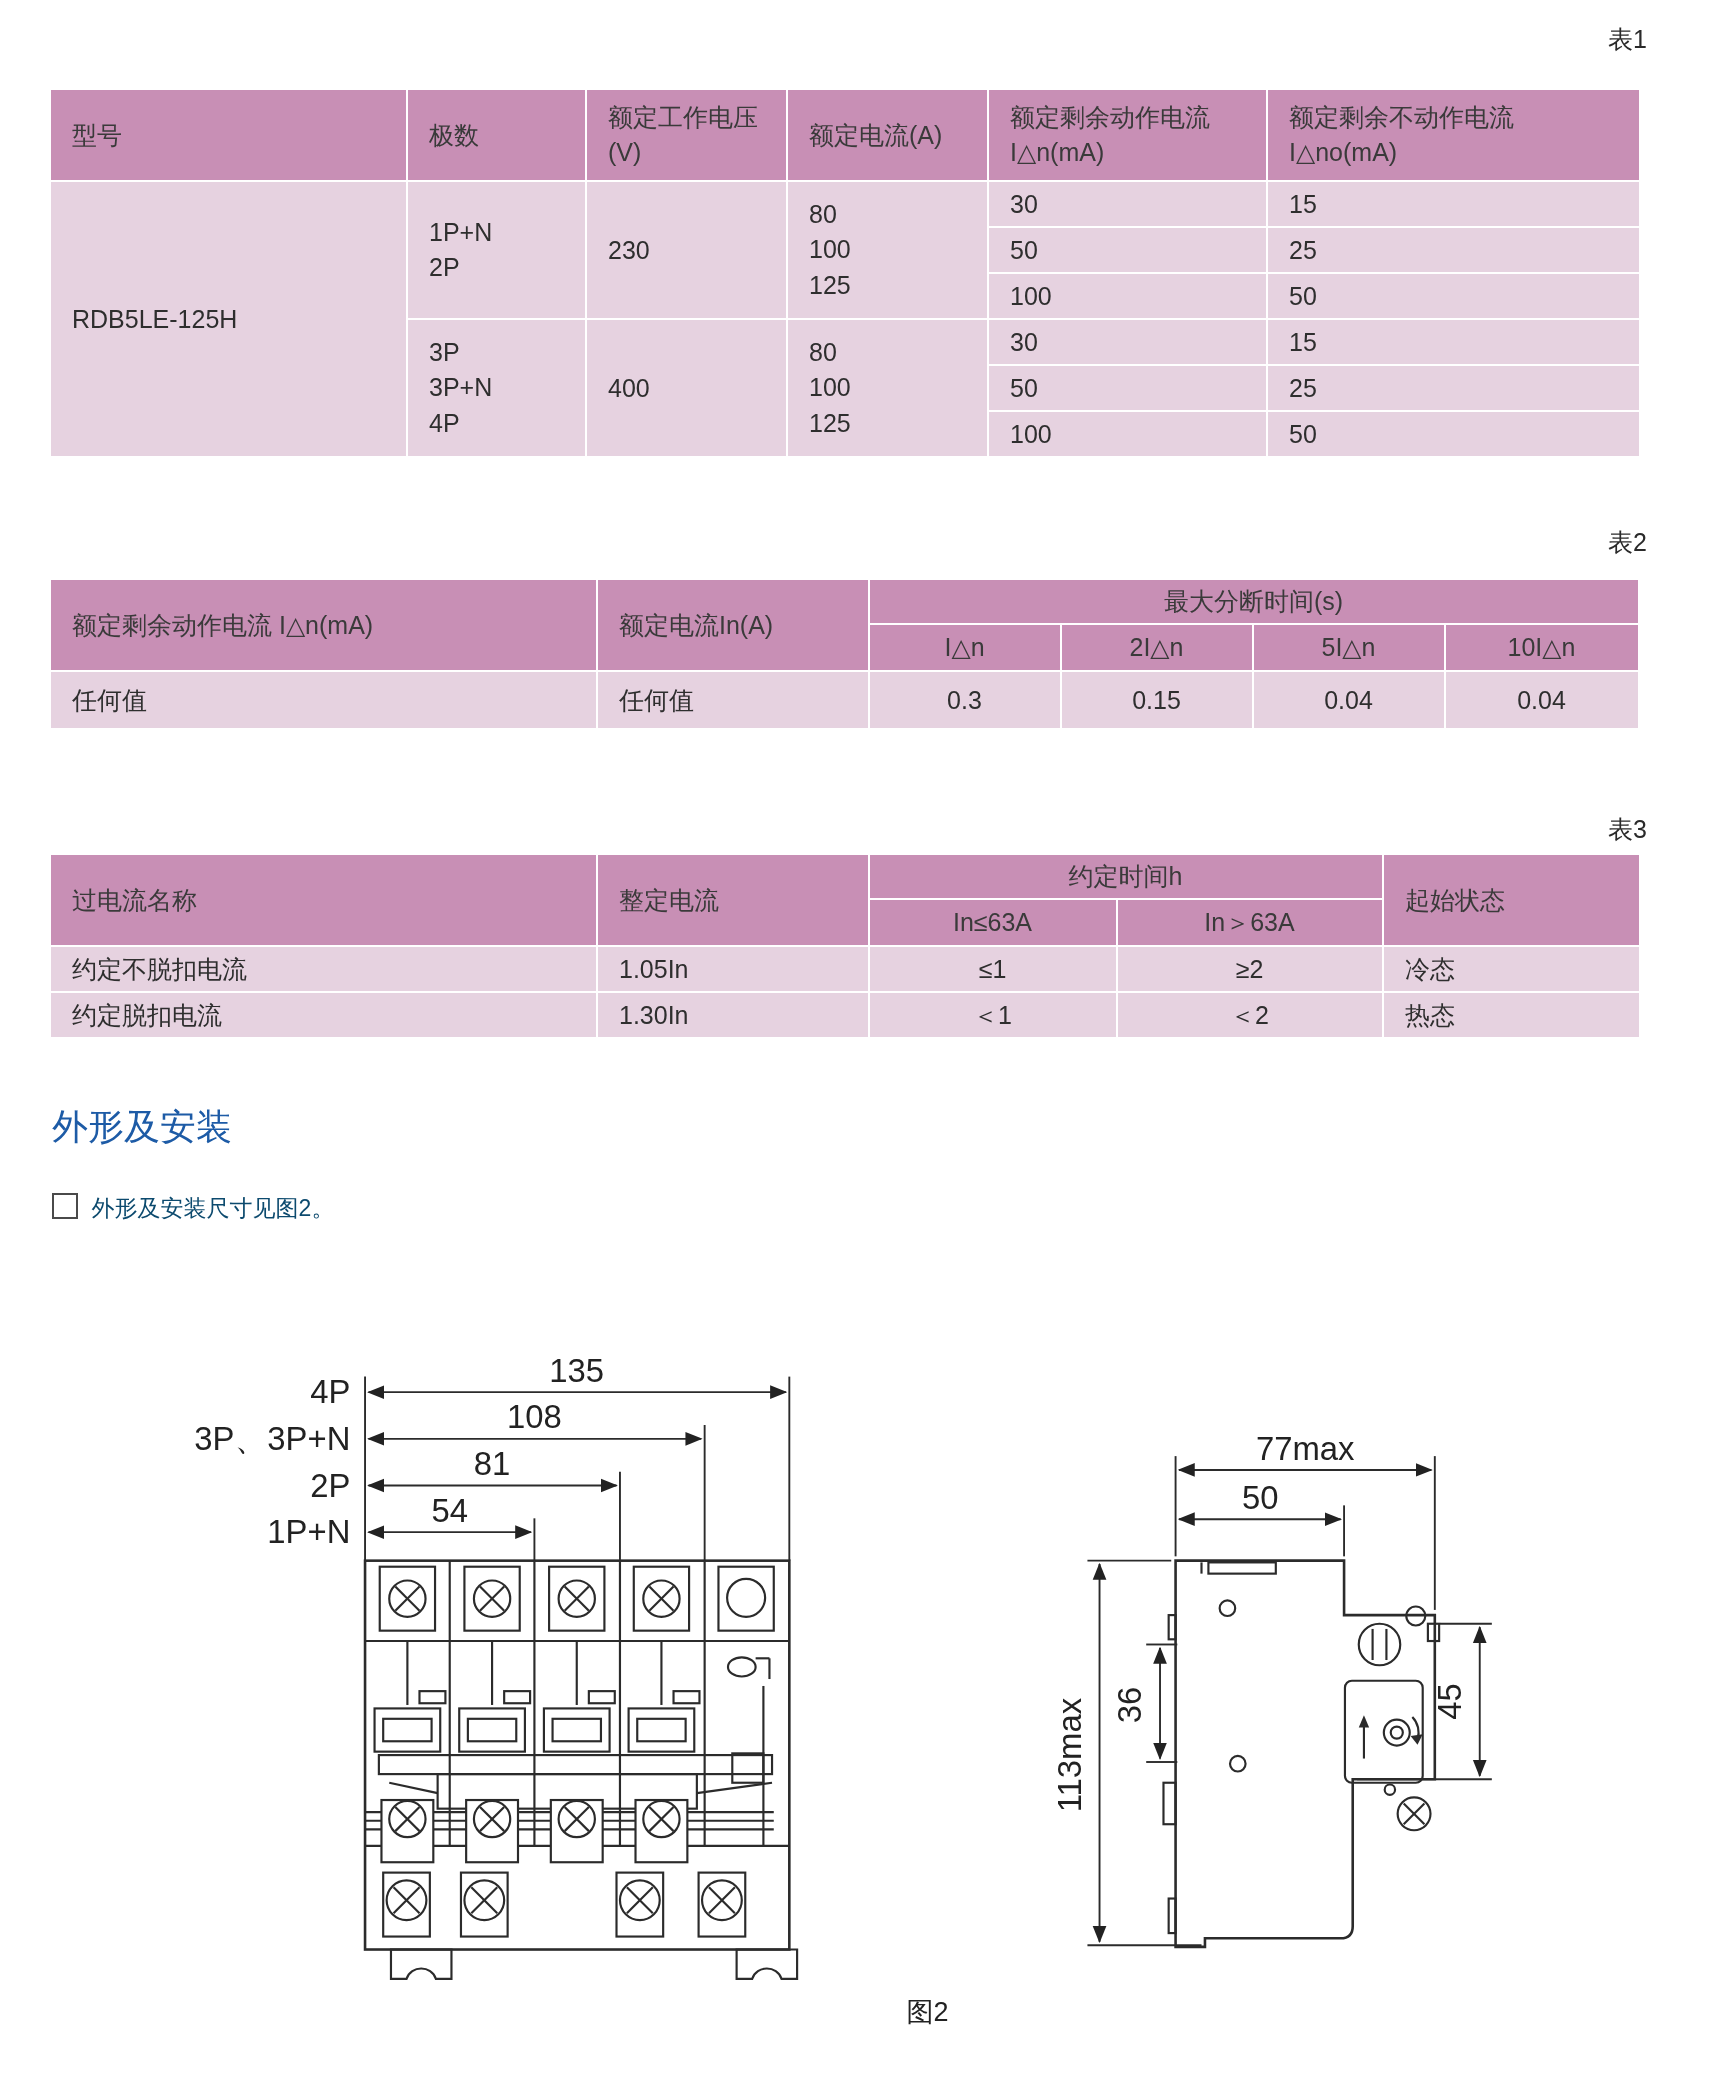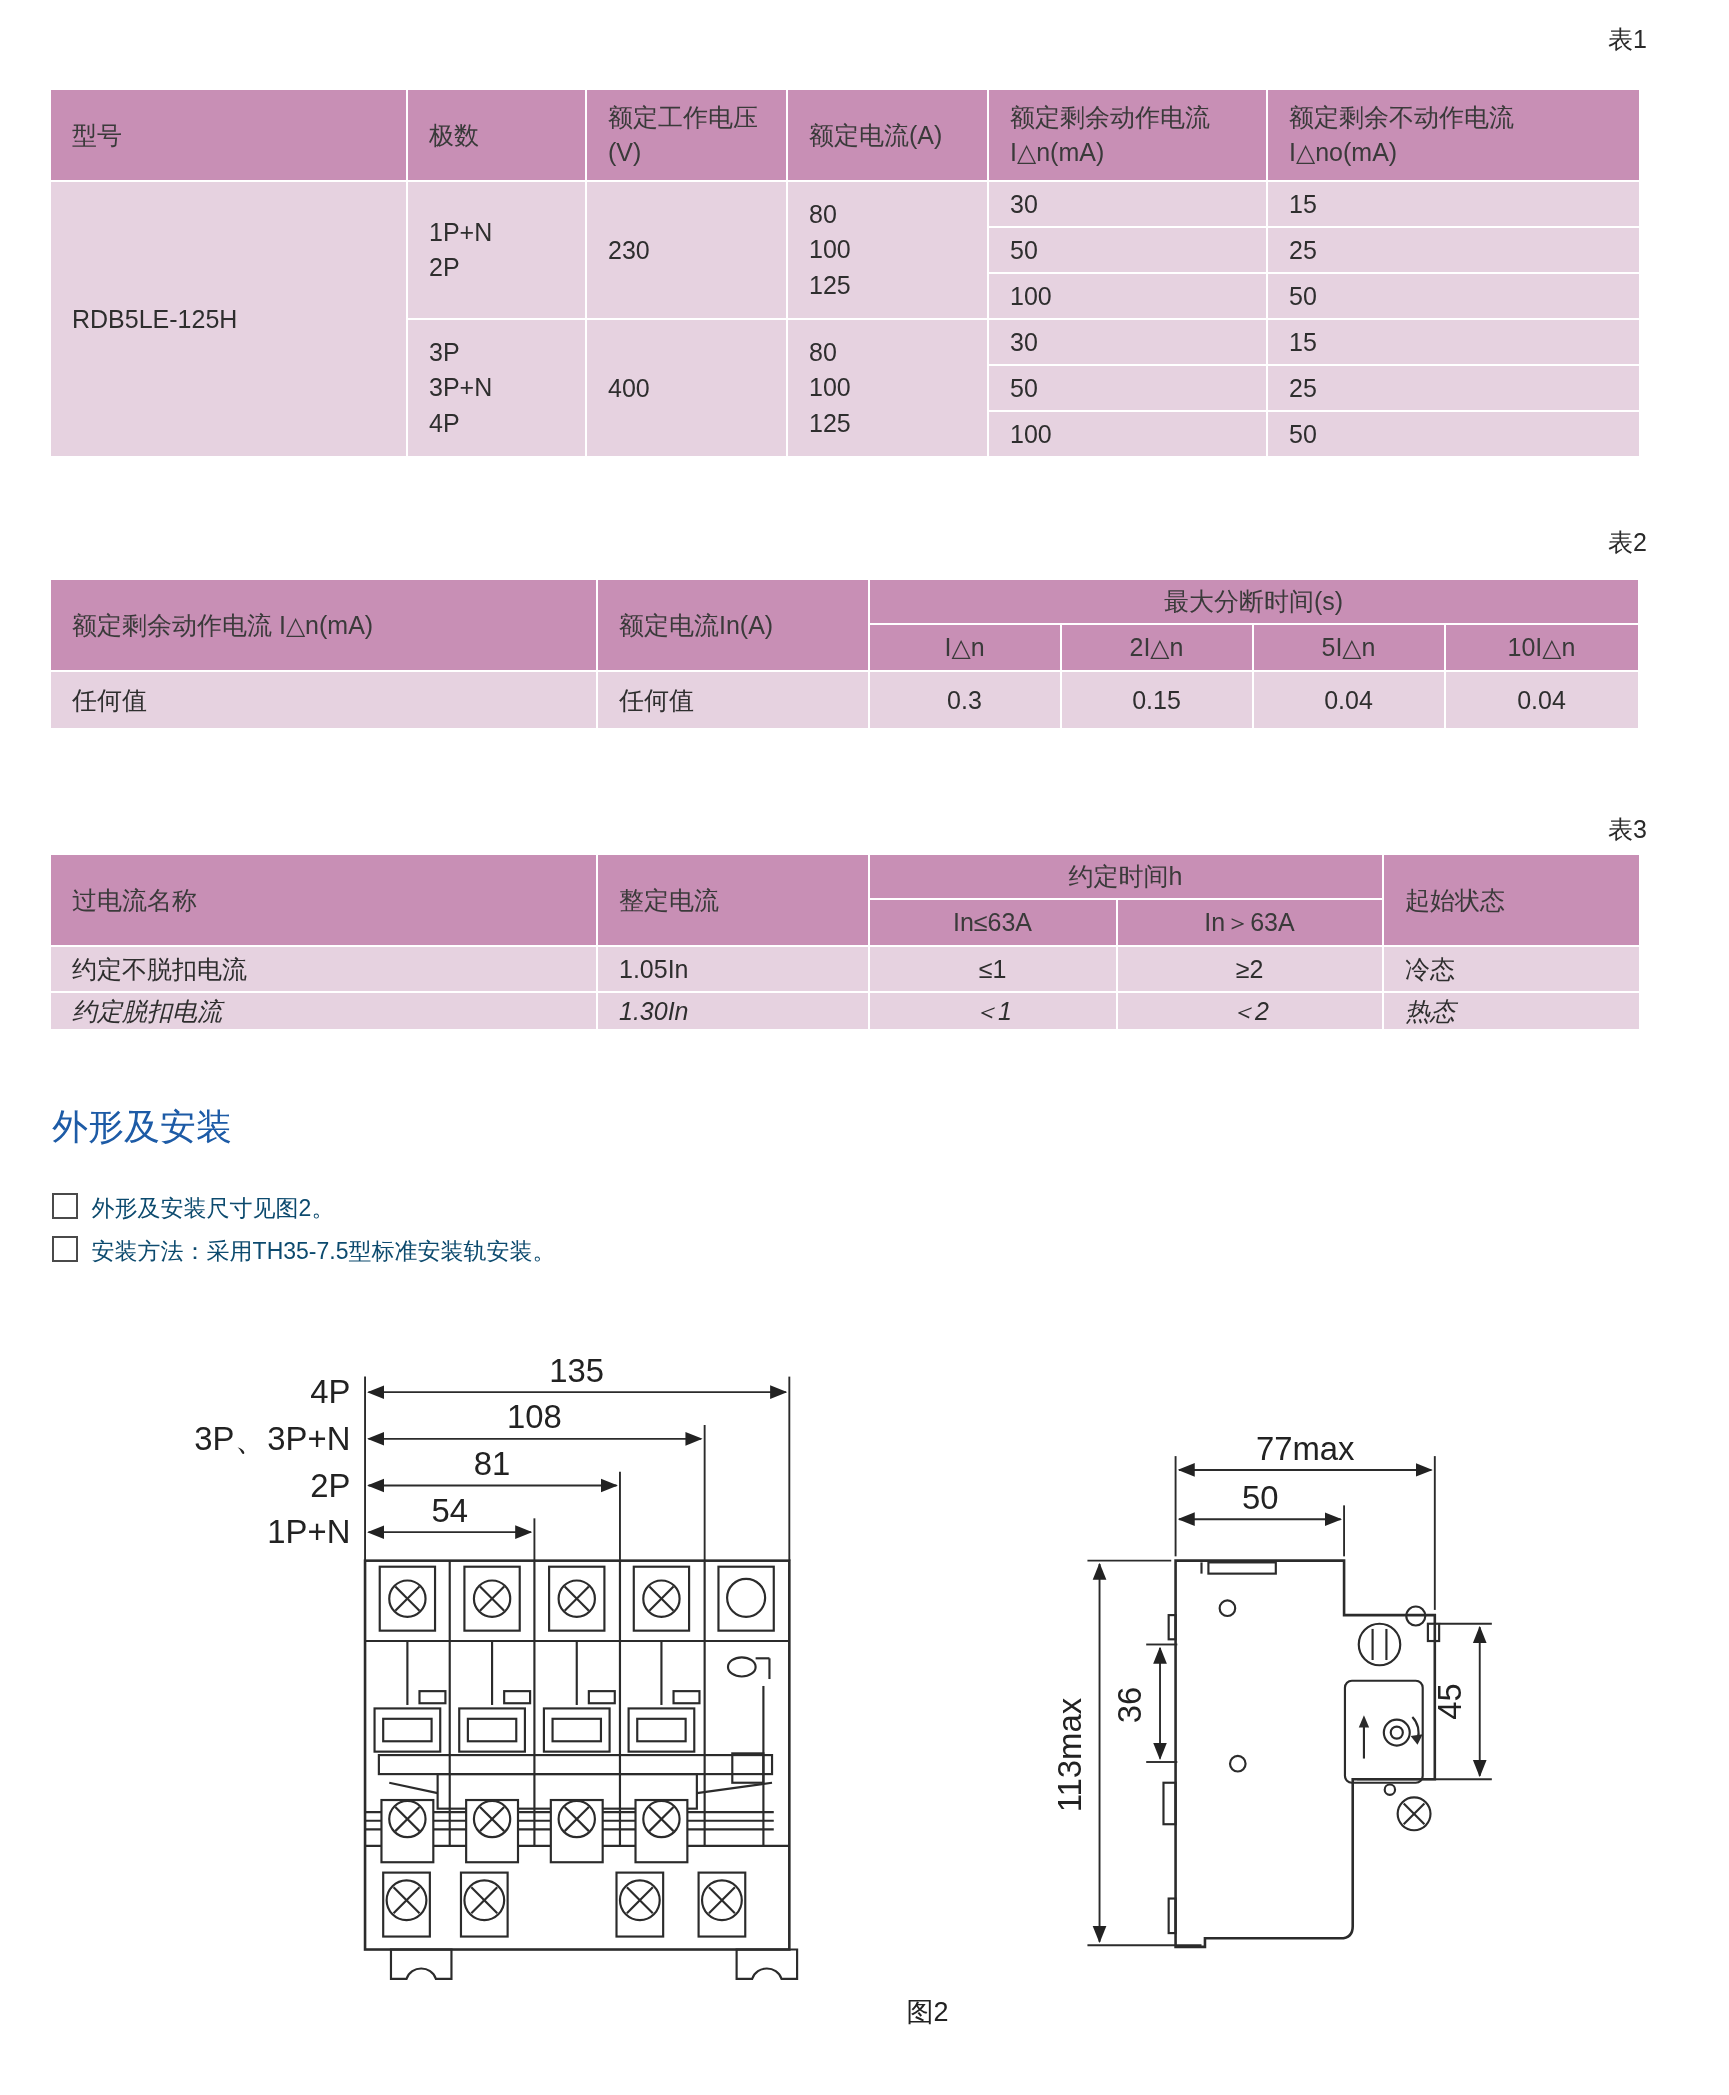--- a/index.html
+++ b/index.html
@@ -150,37 +150,34 @@
         <td class="hd ctr">In≤63A</td>
         <td class="hd ctr">In＞63A</td>
       </tr>
       <tr style="height:44px;margin-left:18px;">
         <td class="cell">约定不脱扣电流</td>
         <td class="cell">1.05In</td>
         <td class="cell ctr">≤1</td>
         <td class="cell ctr">≥2</td>
         <td class="cell">冷态</td>
       </tr>
-      <tr style="height:36px;font-style:italic;">
+      <tr style="height:44px;">
         <td class="cell">约定脱扣电流</td>
         <td class="cell">1.30In</td>
         <td class="cell ctr">＜1</td>
         <td class="cell ctr">＜2</td>
         <td class="cell">热态</td>
       </tr>
     </tbody>
       </table>
   </div>
 
   <div class="heading">外形及安装</div>
   <div class="bullet" style="top:1193px;">
     <span class="box"></span><span>外形及安装尺寸见图2。</span>
-  </div>
-  <div class="bullet" style="top:1236px;">
-    <span class="box"></span><span>安装方法：采用TH35-7.5型标准安装轨安装。</span>
   </div>
 
   <svg class="fig" width="1729" height="674" viewBox="0 1545 2000 780">
     <defs>
       <marker id="ar" viewBox="0 0 10 10" refX="9.2" refY="5" markerWidth="9" markerHeight="9" orient="auto-start-reverse">
         <path d="M0,1 L10,5 L0,9 z" fill="#222"></path>
       </marker>
     </defs>
 
     <g stroke="#2b2b2b" stroke-width="2.2" fill="none">

